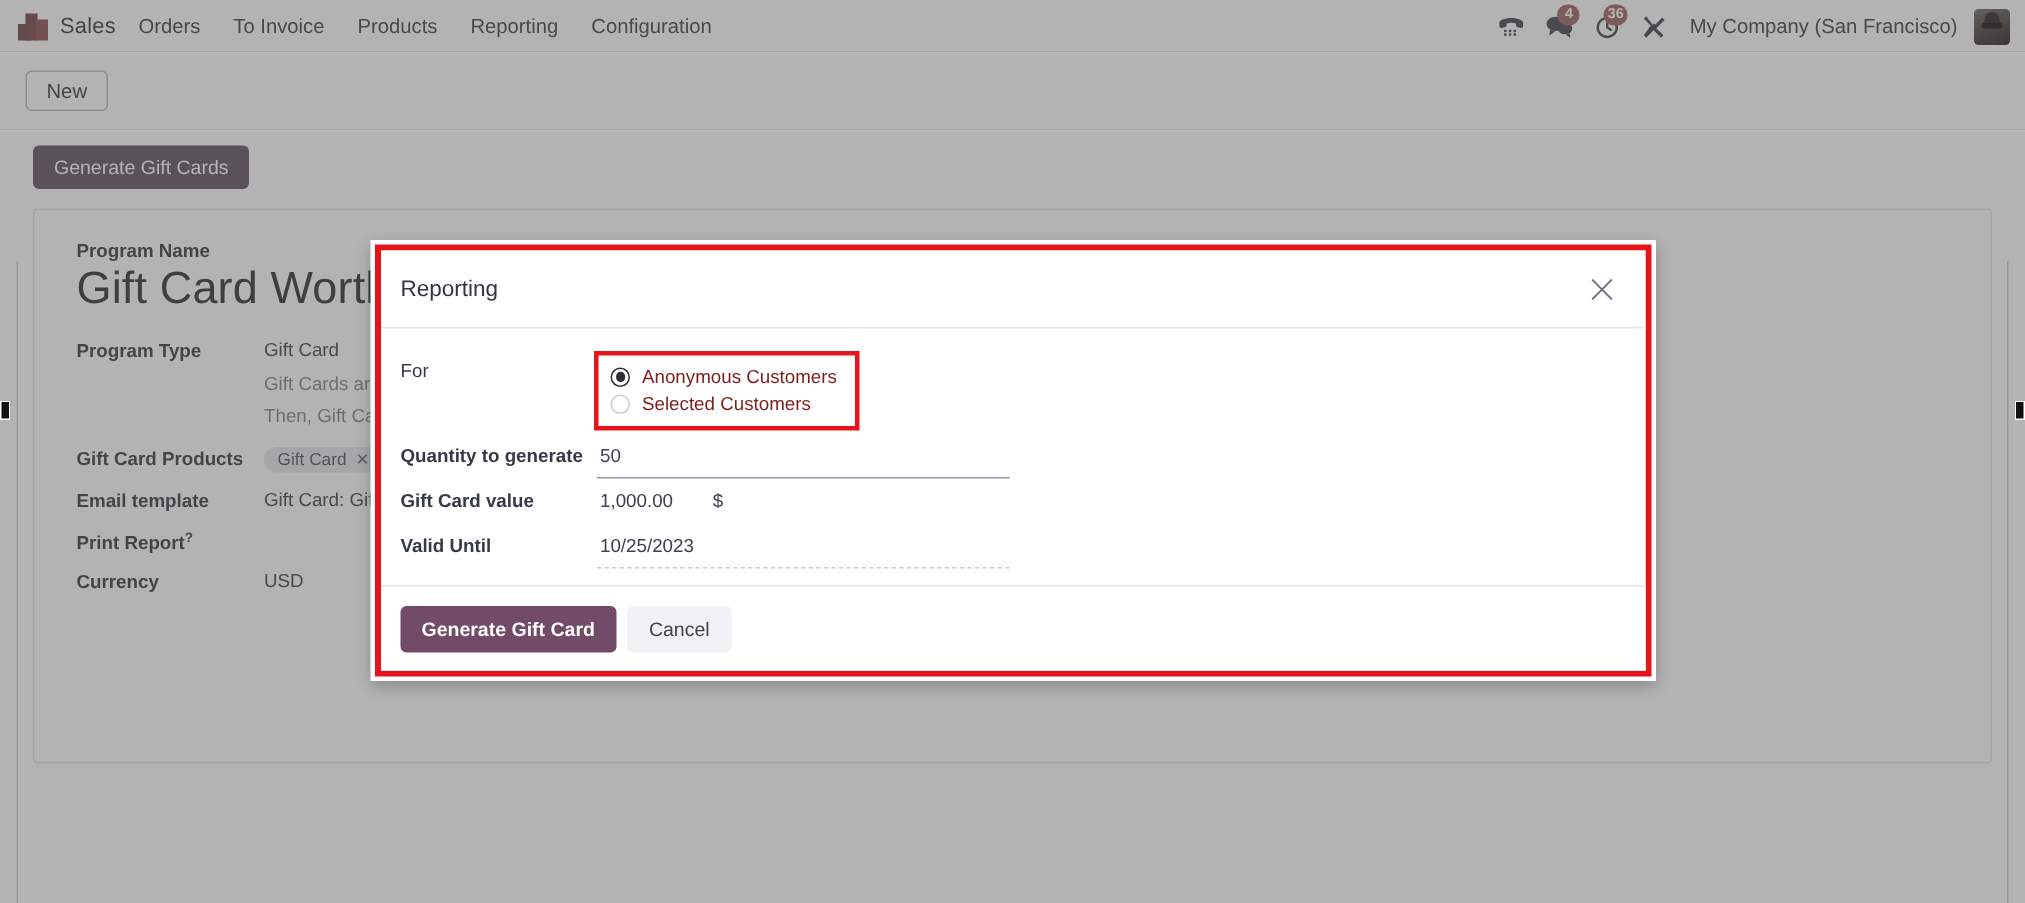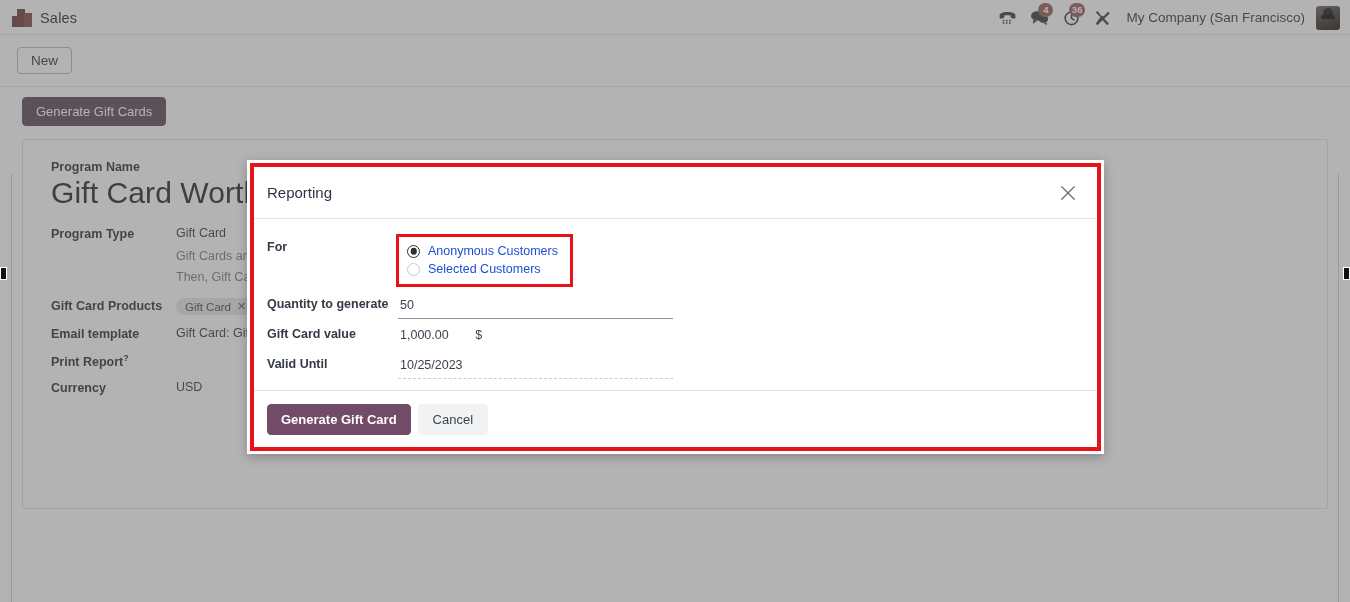--- a/index.html
+++ b/index.html
@@ -240,34 +240,34 @@
   }
   .modal-body {
     flex: 1 1 auto;
     padding: 15px 13px 0 13px;
     position: relative;
     border-bottom: 1px solid #e3e5e9;
   }
   .m-row { display: flex; align-items: flex-start; margin-bottom: 2px; }
   .m-label {
     flex: 0 0 131px; width: 131px;
-    font-size: 12.5px; font-weight: 700; color: #343a46;
+    font-size: 12.5px; font-weight: 400; color: #343a46;
     padding-top: 6px;
   }
   .m-field { flex: 1 1 auto; position: relative; }
 
   .radio-box {
     display: inline-block;
     border: 3px solid #e8131a;
     padding: 5px 12px 6px 8px;
     margin-left: -2px;
   }
   .radio-line {
     display: flex; align-items: center; gap: 8px;
-    font-size: 12.5px; color: #1d4ed8;
+    font-size: 12.5px; color: #7f1d1d;
     padding: 2px 0; cursor: pointer;
   }
   .radio {
     width: 13px; height: 13px; border-radius: 50%;
     border: 1.5px solid #c8ccd3; background: #fff;
     flex: 0 0 13px; position: relative;
   }
   .radio.checked { border-color: #2b2f38; }
   .radio.checked::after {
     content: ""; position: absolute;
@@ -319,20 +319,27 @@
   <div class="dimmed">
 
     <div class="navbar">
       <div class="brand">
         <span class="app-icon">
           <i class="bar-a"></i>
             <i class="bar-b"></i>
             <i class="bar-c"></i>
         </span>
         <span class="brand-name">Sales</span>
+      </div>
+      <div class="menu">
+        <div class="menu-item">Orders</div>
+        <div class="menu-item">To Invoice</div>
+        <div class="menu-item">Products</div>
+        <div class="menu-item">Reporting</div>
+        <div class="menu-item">Configuration</div>
       </div>
 
       <div class="nav-right">
         <div class="nav-icon">
           <svg width="19" height="19" viewBox="0 0 24 24" fill="currentColor">
             <path d="M2 9c0-2 4-4 10-4s10 2 10 4v3c0 1-1 1.6-2 1.4l-2.6-.5c-.9-.2-1.4-.9-1.4-1.7V9.6c-1.2-.3-2.6-.5-4-.5s-2.8.2-4 .5v1.6c0 .8-.5 1.5-1.4 1.7L4 13.4C3 13.6 2 13 2 12V9z"></path>
             <rect x="6" y="15" width="2" height="2"></rect>
               <rect x="10" y="15" width="2" height="2"></rect>
             <rect x="14" y="15" width="2" height="2"></rect>
               <rect x="6" y="18" width="2" height="2"></rect>

